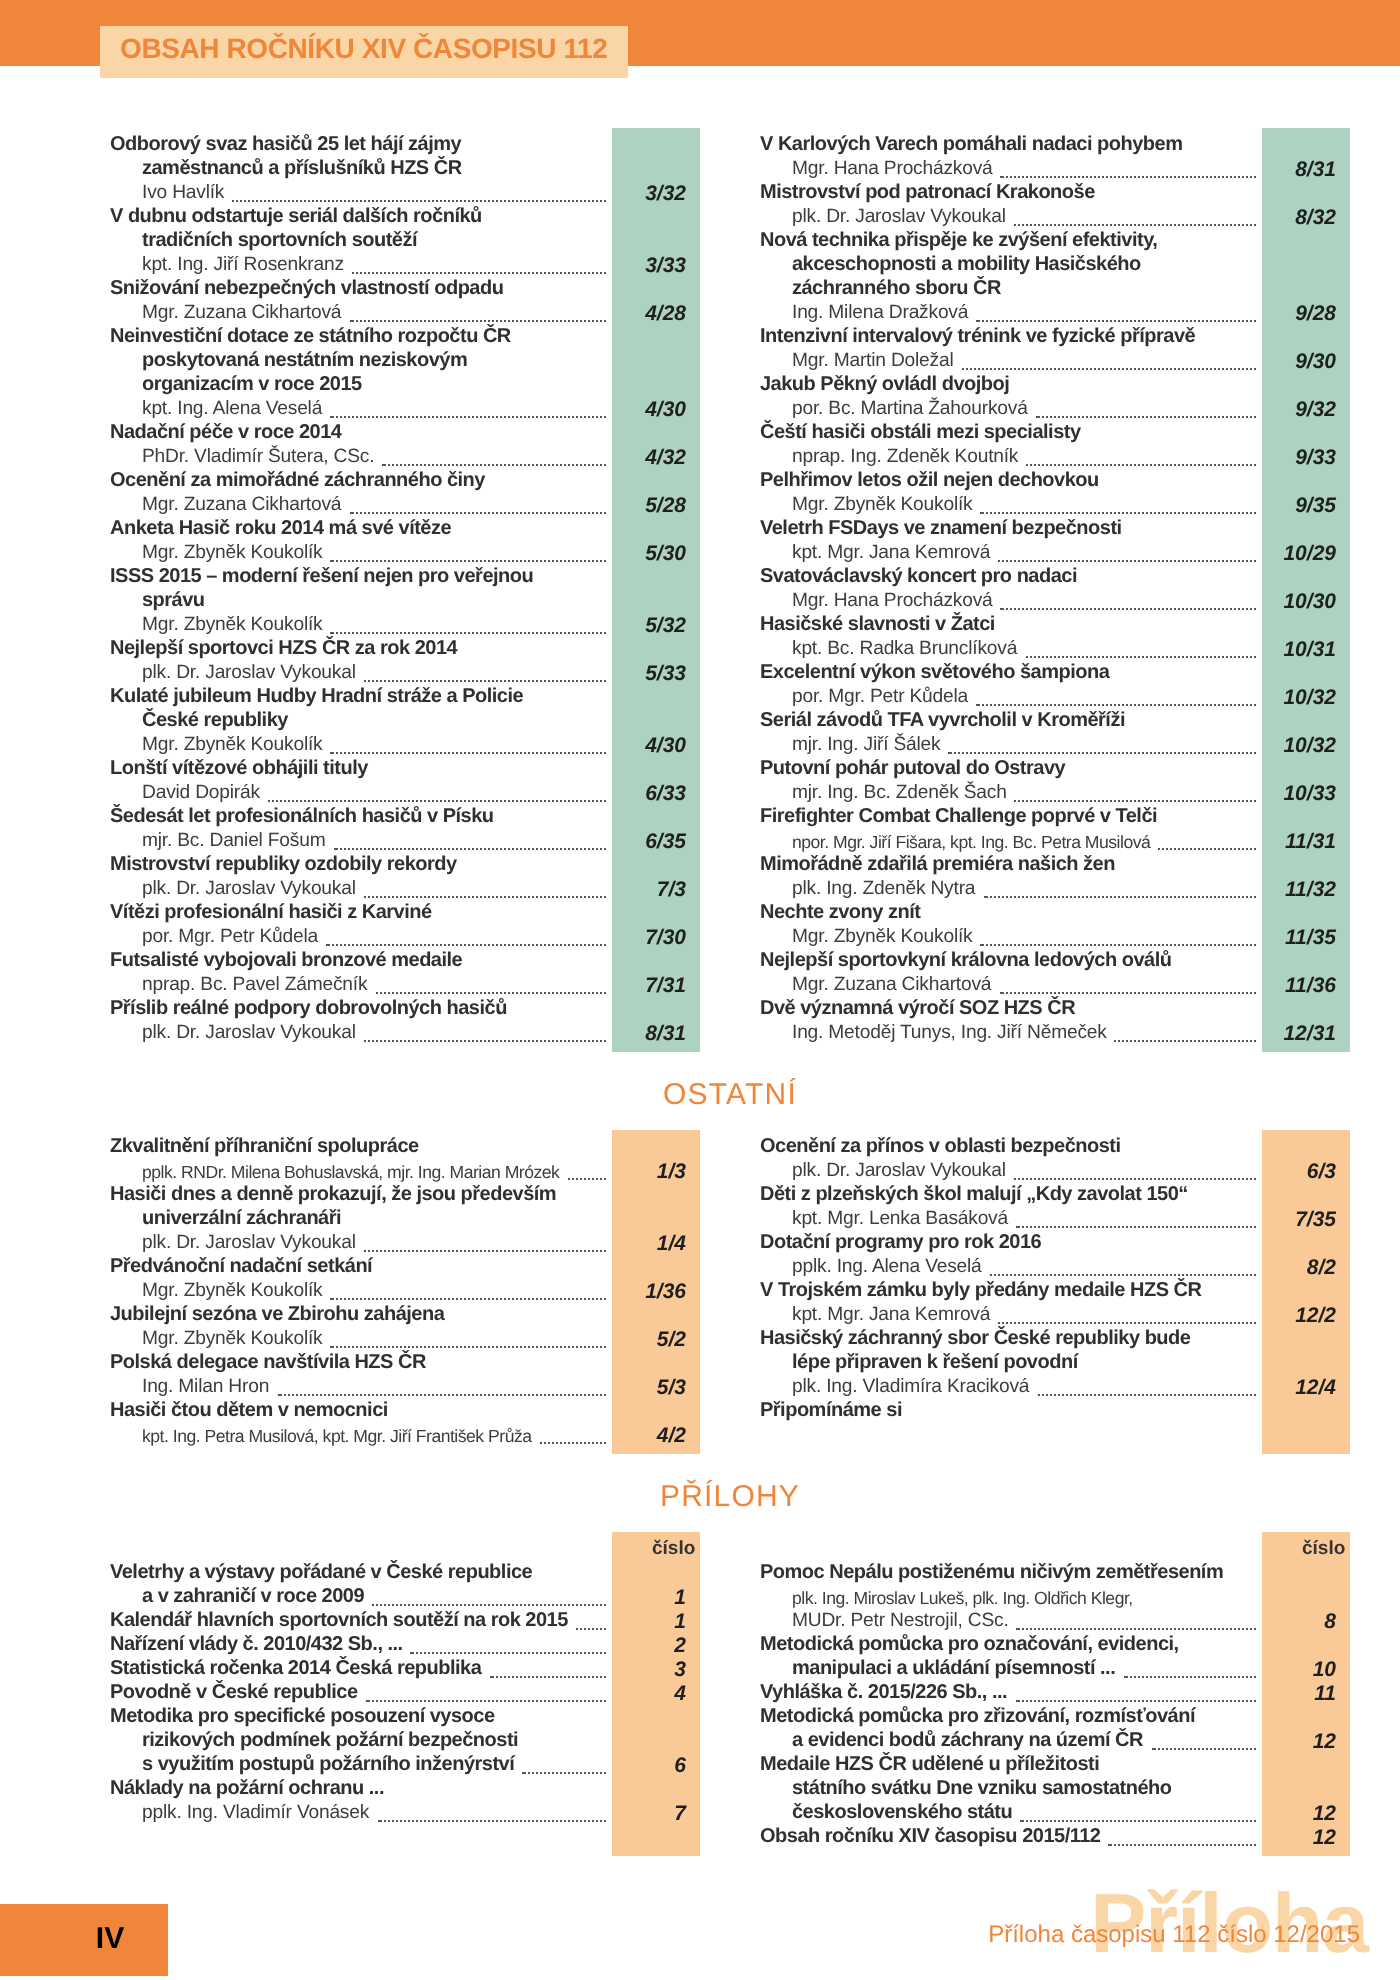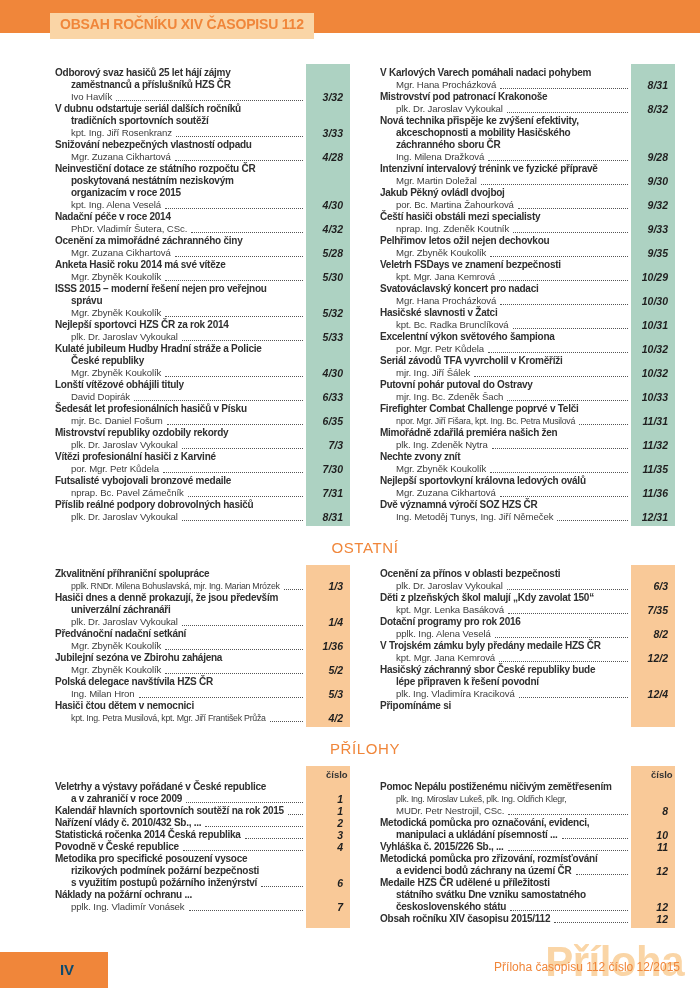--- a/index.html
+++ b/index.html
@@ -39,22 +39,22 @@
   .noleader { padding-right:46px; }
   .dots { flex:1 1 2px; min-width:2px; border-bottom:1.7px dotted #555; margin:0 3px 2px 4px; }
   .pg {
     flex:0 0 44px; width:44px; text-align:right; padding-right:7px;
     font-weight:bold; font-style:italic; font-size:10.5px; color:#1f1f1f;
   }
   .fill { flex:1 1 auto; }
   .cislo-label { font-style:normal; font-size:9.5px; color:#333;padding-left:20px; }
   
   .footer-box {
-    position:absolute; left:0; top:952px; width:108px; height:36px;
-    background:var(--orange); color:#0c4a6e; font-weight:bold; font-size:15px;
+    position:absolute; left:0; top:952px; width:84px; height:36px;
+    background:var(--orange); color:#000000; font-weight:bold; font-size:15px;
     line-height:36px; text-align:center; padding-left:26px;
   }
   .watermark {
     position:absolute; right:16px; top:938px;
     font-size:42px; font-weight:bold; letter-spacing:-0.5px;
     color:var(--light-orange);
   }
   .footer-text {
     position:absolute; right:20px; top:960px;
     font-size:12px; font-weight:normal; color:var(--orange);

